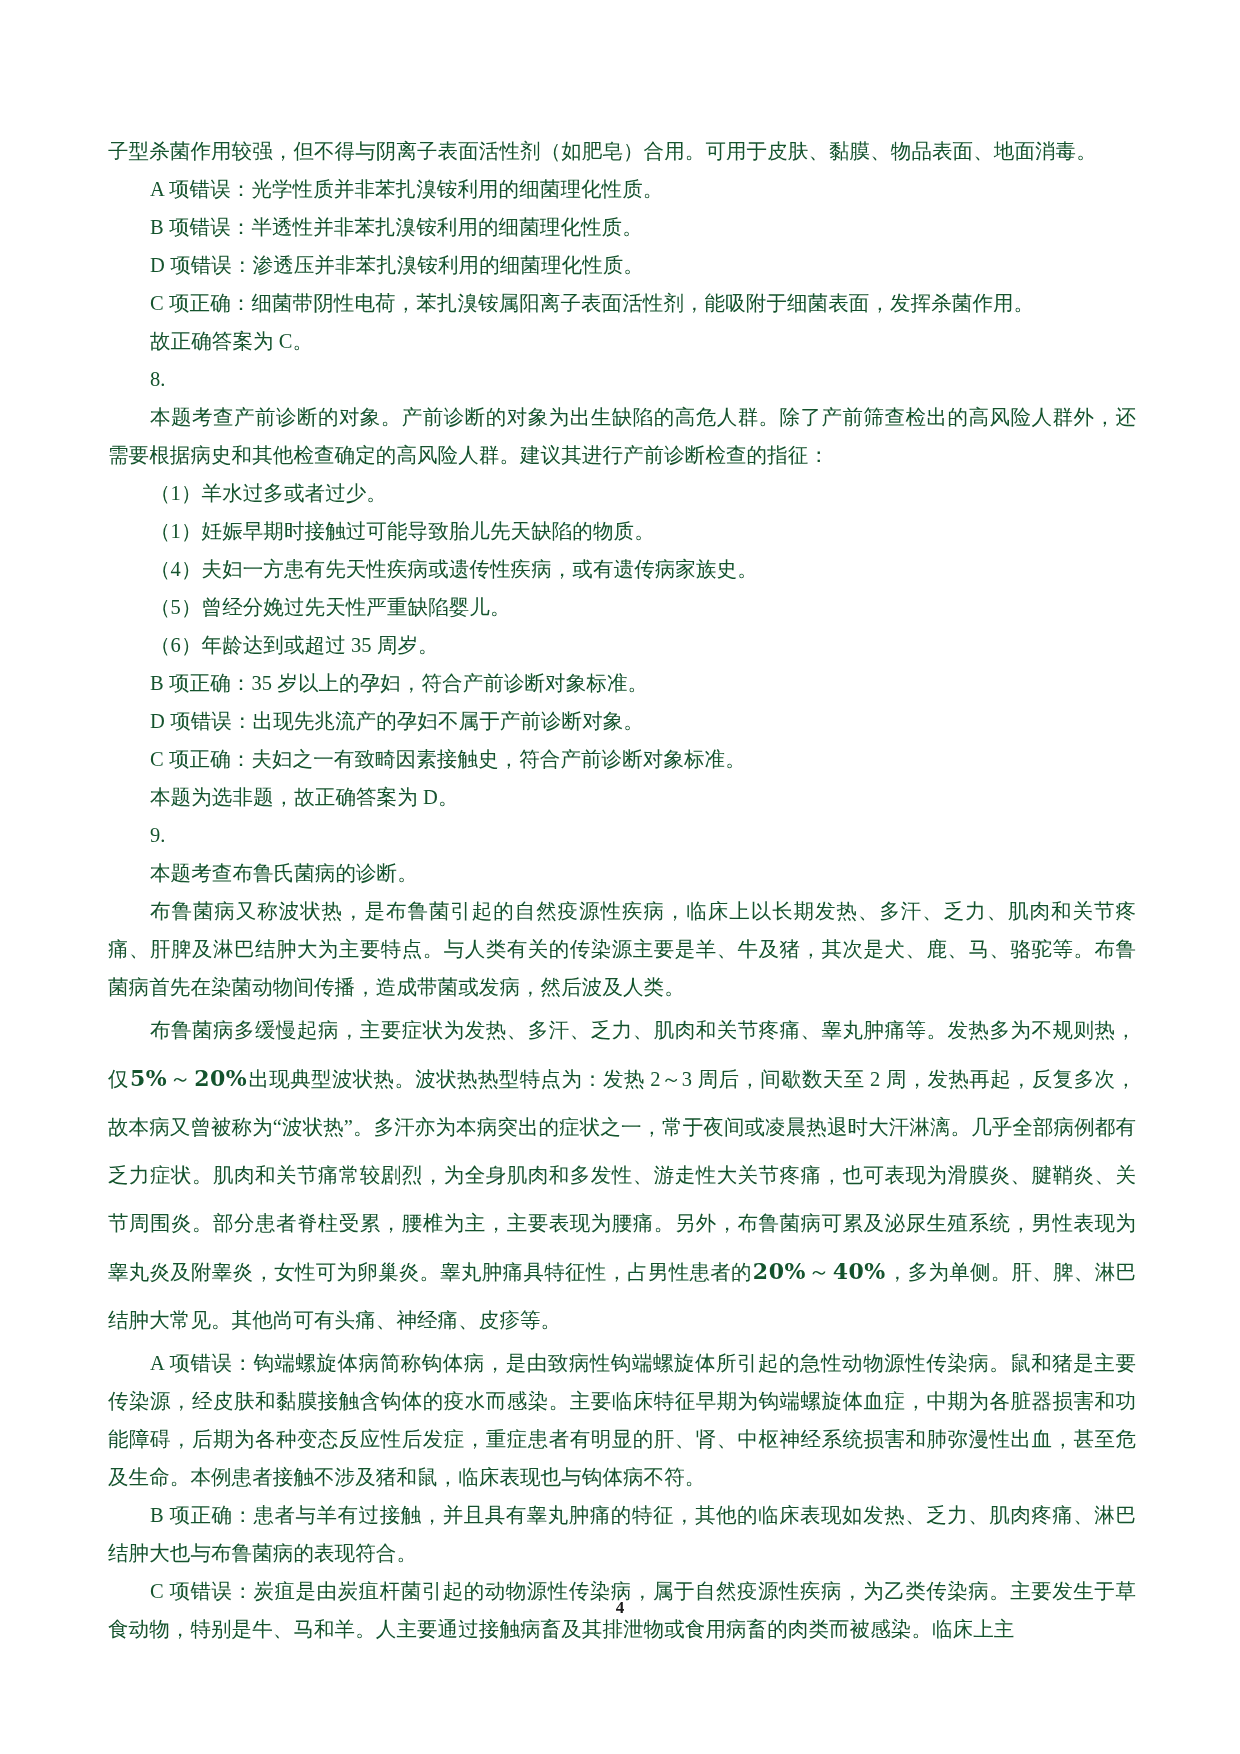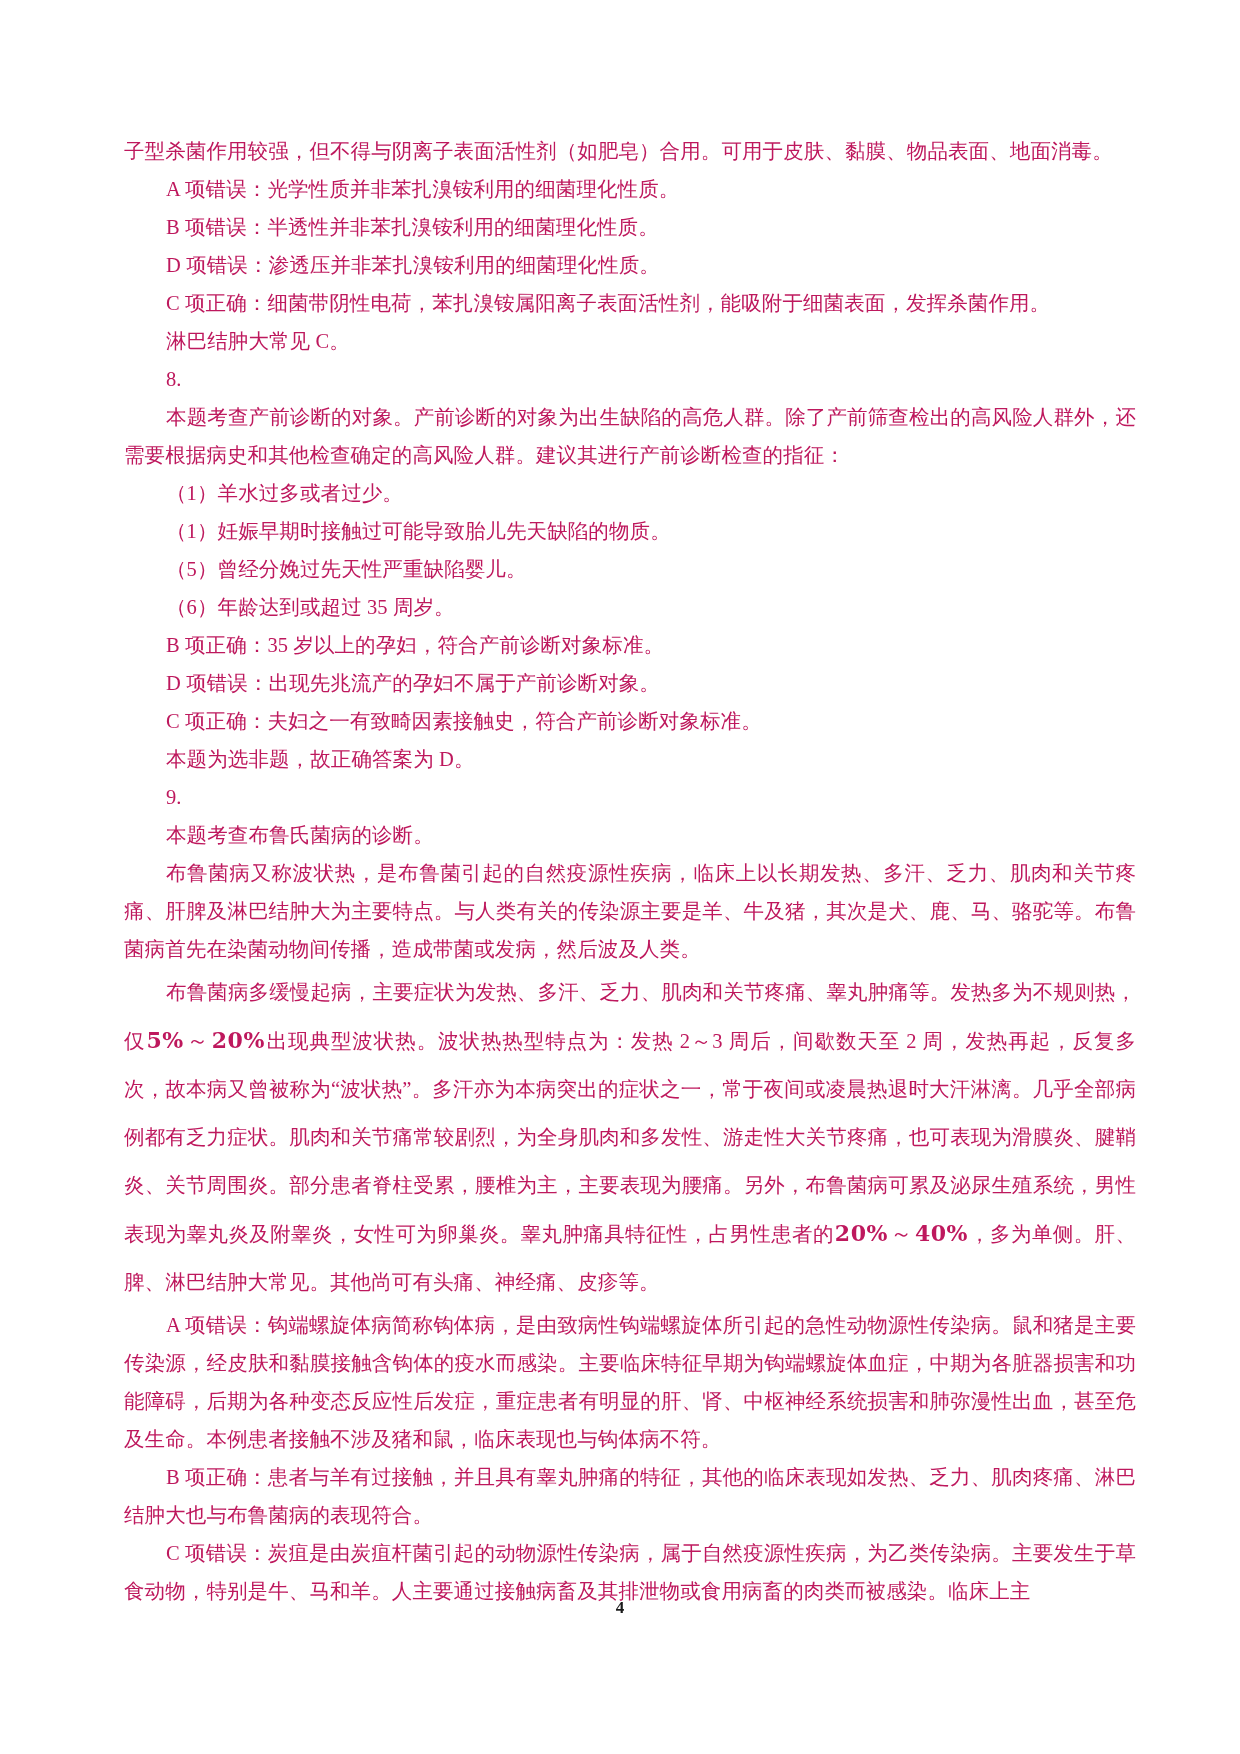--- a/index.html
+++ b/index.html
@@ -18,27 +18,27 @@
     color: #1a1a1a;
   }
   .content {
     position: absolute;
     left: 108px;
     top: 132px;
     width: 1028px;
   }
   
   p.body {
-    margin: 0 0 0 16px;
+    margin: 0 0 0 0;
     font-size: 20.5px;
     line-height: 38px;
     text-align: justify;
     text-justify: inter-character;
     letter-spacing: 0.1px;
-    color: #be185d;
+    color: #14532d;
   }
   
   p.indent {
     text-indent: 42px;
   }
   
   p.opt {
     text-indent: 42px;
   }
   
@@ -82,27 +82,28 @@
 
 <div class="page">
   <div class="content">
 
     <p class="body">子型杀菌作用较强，但不得与阴离子表面活性剂（如肥皂）合用。可用于皮肤、黏膜、物品表面、地面消毒。</p>
 
     <p class="body opt">A 项错误：光学性质并非苯扎溴铵利用的细菌理化性质。</p>
     <p class="body opt">B 项错误：半透性并非苯扎溴铵利用的细菌理化性质。</p>
     <p class="body opt">D 项错误：渗透压并非苯扎溴铵利用的细菌理化性质。</p>
     <p class="body opt">C 项正确：细菌带阴性电荷，苯扎溴铵属阳离子表面活性剂，能吸附于细菌表面，发挥杀菌作用。</p>
-    <p class="body opt">淋巴结肿大常见 C。</p>
+    <p class="body opt">故正确答案为 C。</p>
 
     <p class="body qnum">8.</p>
     <p class="body indent">本题考查产前诊断的对象。产前诊断的对象为出生缺陷的高危人群。除了产前筛查检出的高风险人群外，还需要根据病史和其他检查确定的高风险人群。建议其进行产前诊断检查的指征：</p>
 
     <p class="body listitem">（1）羊水过多或者过少。</p>
     <p class="body listitem">（1）妊娠早期时接触过可能导致胎儿先天缺陷的物质。</p>
+    <p class="body listitem">（4）夫妇一方患有先天性疾病或遗传性疾病，或有遗传病家族史。</p>
     <p class="body listitem">（5）曾经分娩过先天性严重缺陷婴儿。</p>
     <p class="body listitem">（6）年龄达到或超过 35 周岁。</p>
 
     <p class="body opt">B 项正确：35 岁以上的孕妇，符合产前诊断对象标准。</p>
     <p class="body opt">D 项错误：出现先兆流产的孕妇不属于产前诊断对象。</p>
     <p class="body opt">C 项正确：夫妇之一有致畸因素接触史，符合产前诊断对象标准。</p>
     <p class="body opt">本题为选非题，故正确答案为 D。</p>
 
     <p class="body qnum">9.</p>
     <p class="body indent">本题考查布鲁氏菌病的诊断。</p>

